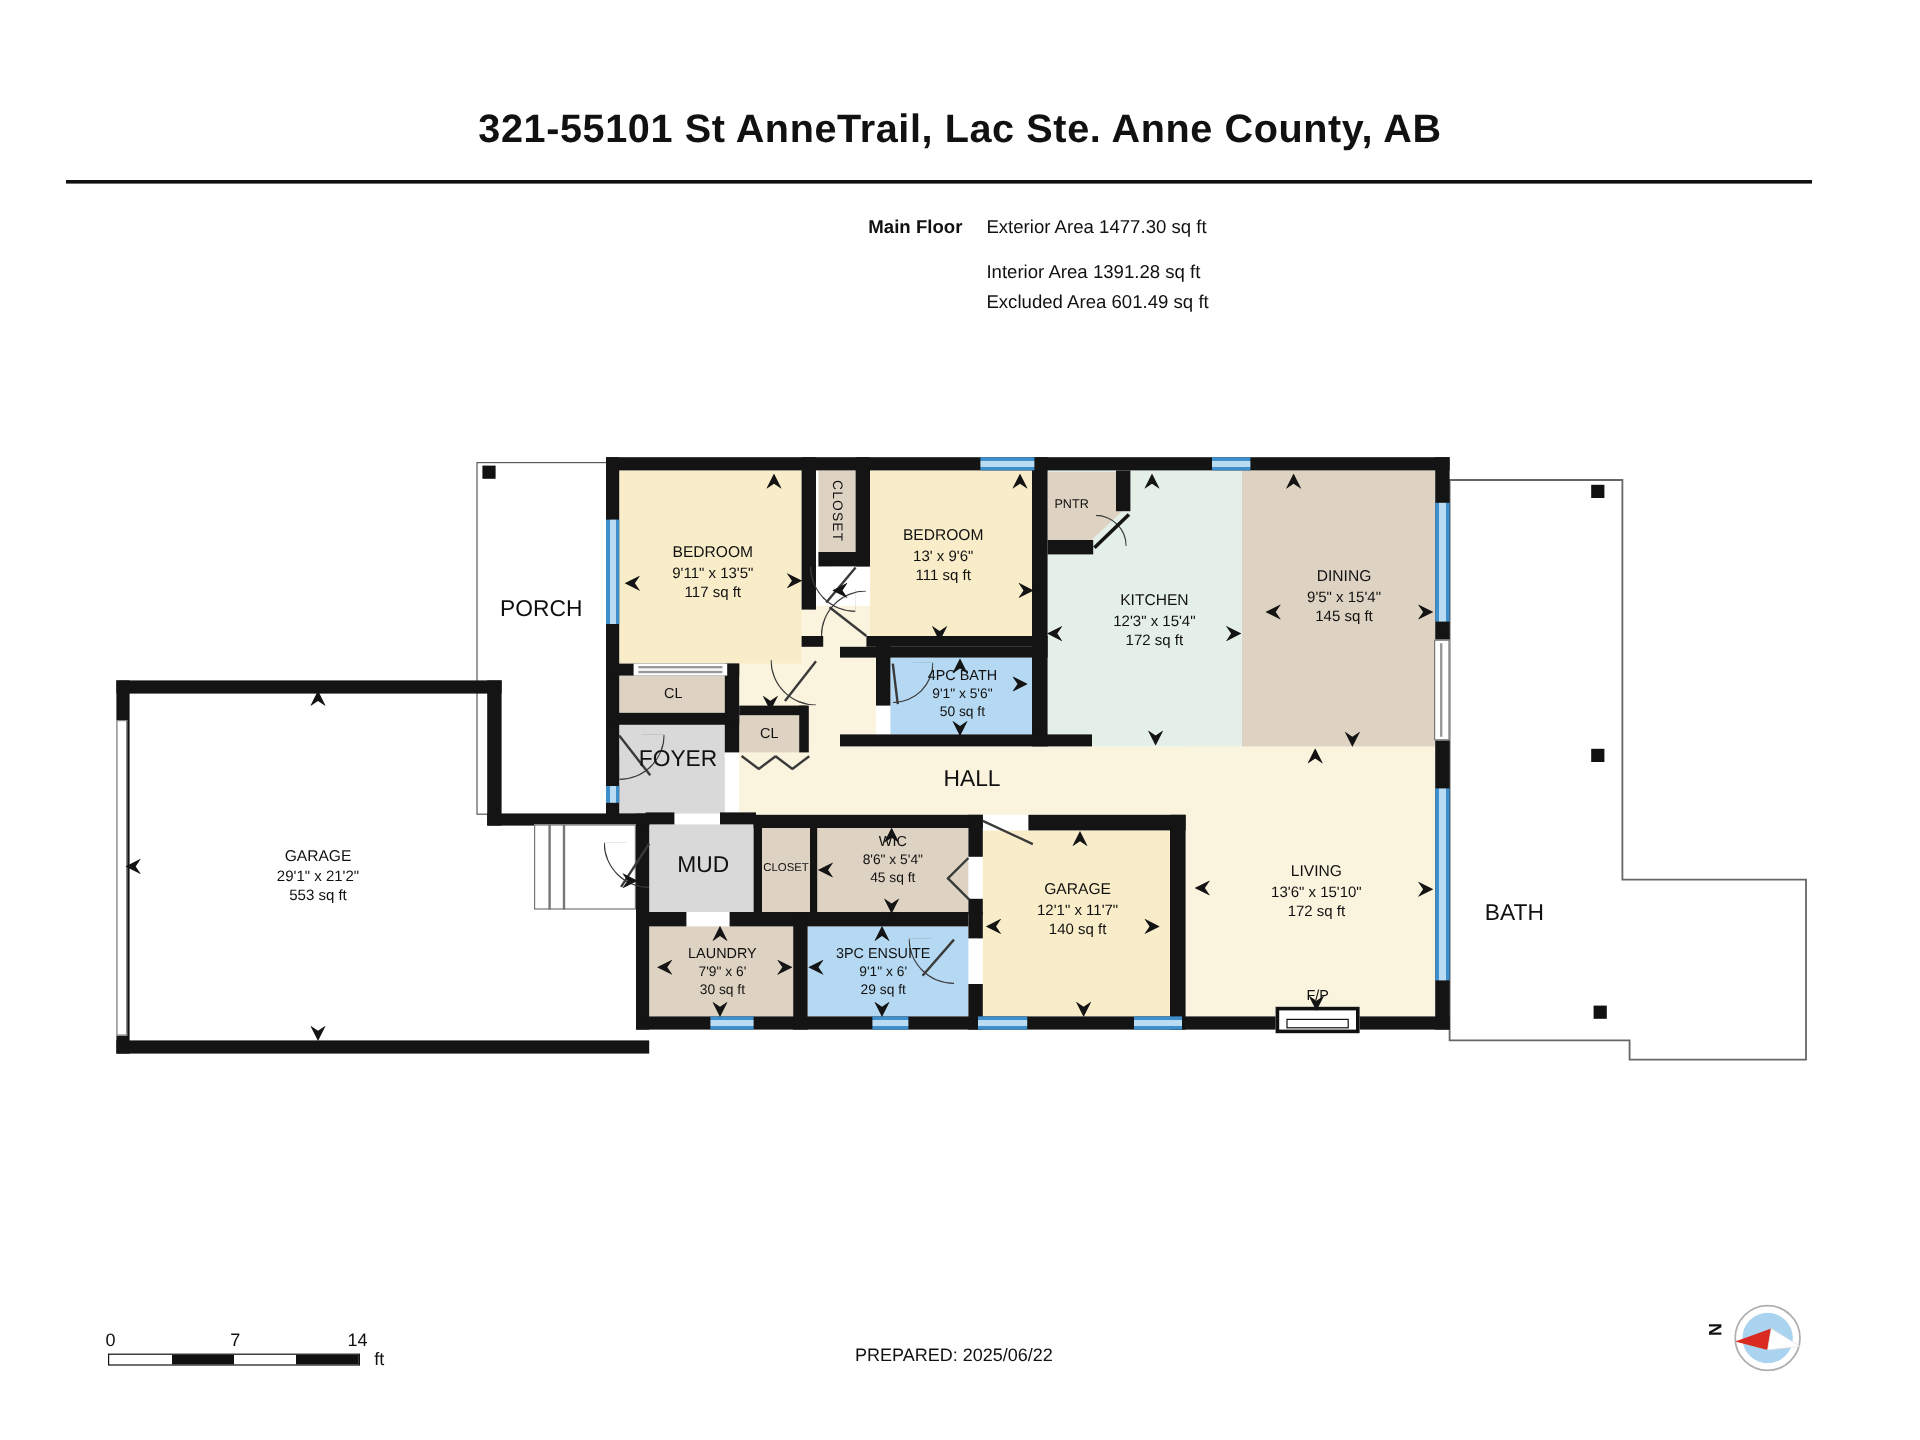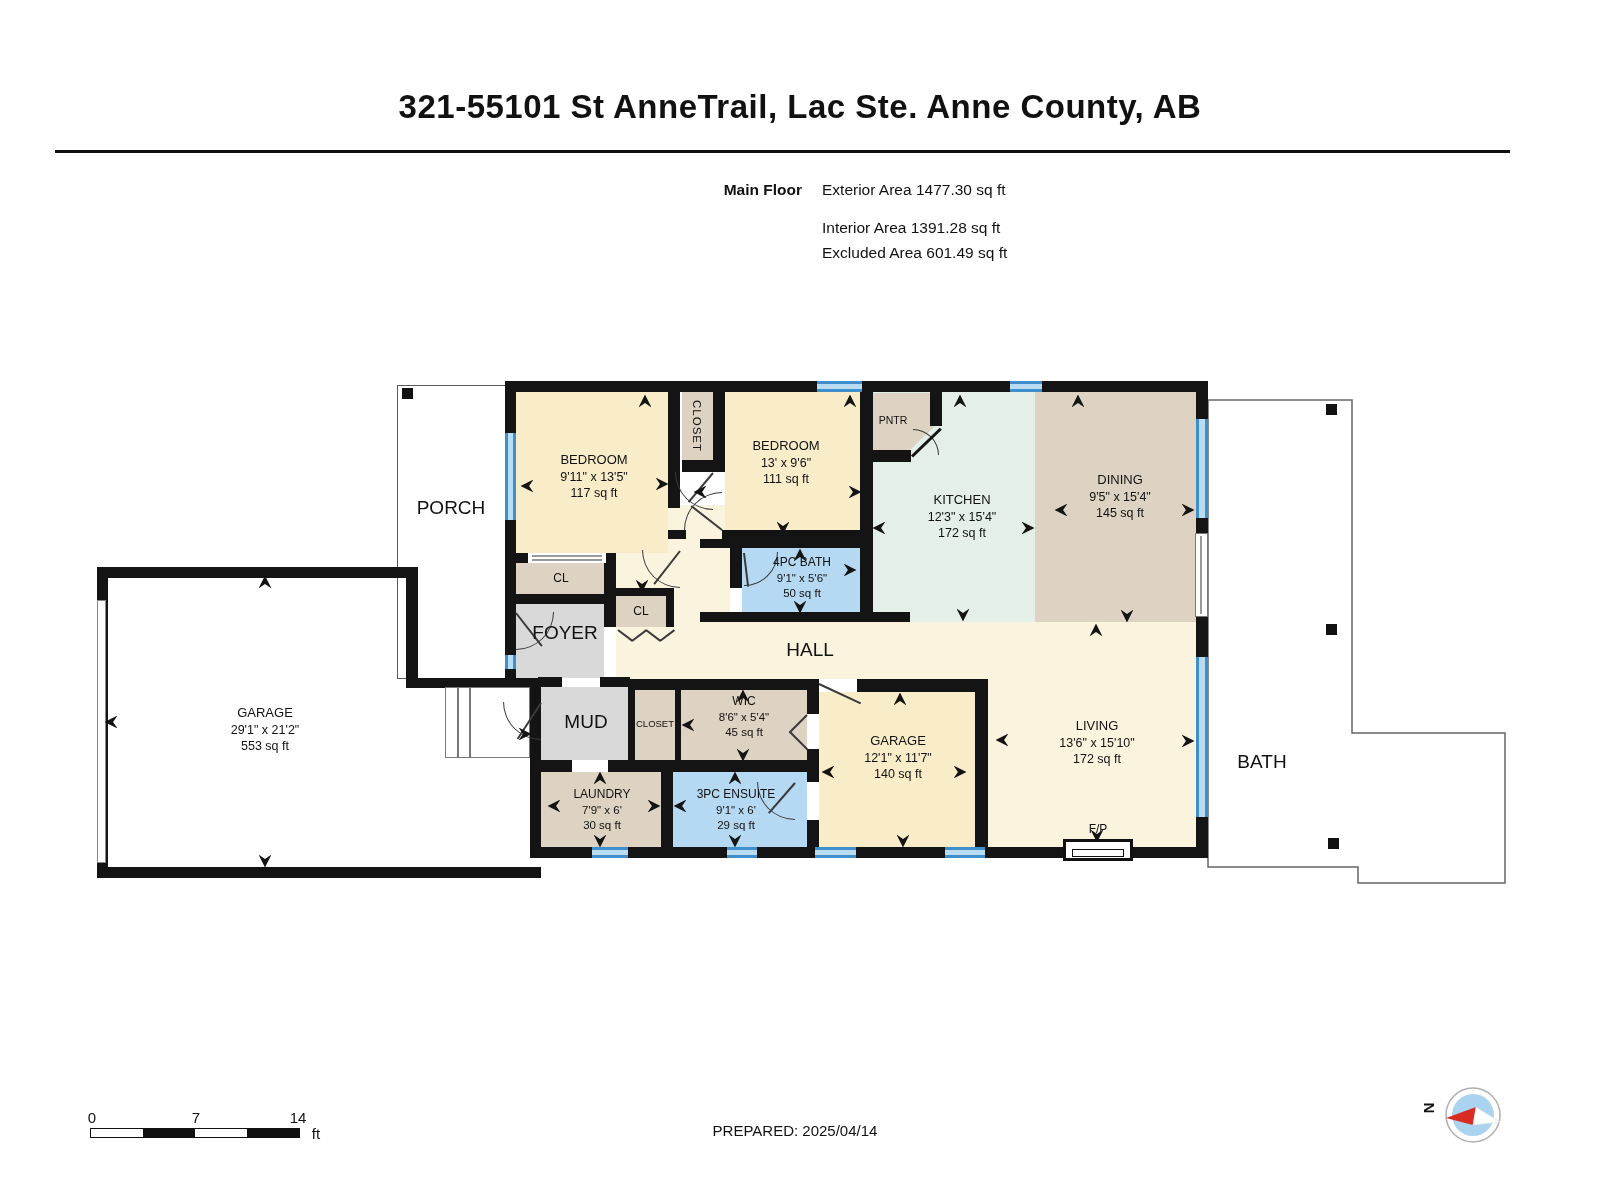--- a/index.html
+++ b/index.html
@@ -271,21 +271,21 @@
   <div class="sl" style="left:641px;top:611px;font-size:12px">CL</div>
   <div class="sl" style="left:893px;top:420px;font-size:10.5px">PNTR</div>
   <div class="sl" style="left:1098px;top:829px;font-size:12px">F/P</div>
 
   <div class="sl" style="left:92px;top:1117px;font-size:15px">0</div>
   <div class="sl" style="left:196px;top:1117px;font-size:15px">7</div>
   <div class="sl" style="left:298px;top:1117px;font-size:15px">14</div>
   <div class="scalebar"></div>
   <div class="sl" style="left:316px;top:1133px;font-size:15px">ft</div>
 
-  <div class="sl" style="left:795px;top:1130px;font-size:15px">PREPARED: 2025/04/14</div>
+  <div class="sl" style="left:795px;top:1130px;font-size:15px">PREPARED: 2025/06/22</div>
 
   <svg class="ab" style="left:1438px;top:1081px" width="70" height="70">
     <circle cx="35" cy="34" r="27" fill="#ffffff" stroke="#b0b0b0" stroke-width="1.5"></circle>
     <circle cx="35" cy="34" r="21" fill="#a9d3ee"></circle>
     <polygon points="8,37 38,26 35,44" fill="#d92b21"></polygon>
     <polygon points="62,41 38,26 35,44" fill="#ffffff" stroke="#e0e0e0" stroke-width="0.6"></polygon>
   </svg>
   <div class="sl" style="left:1429px;top:1108px;transform:translate(-50%,-50%) rotate(90deg);font-size:15px;font-weight:bold">N</div>
 
 </div>

